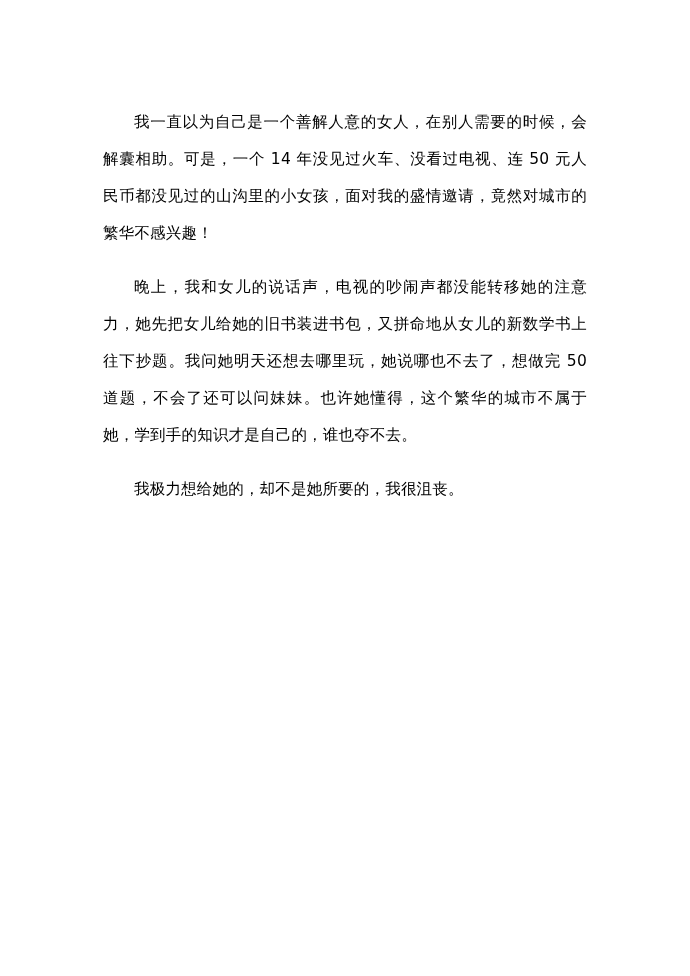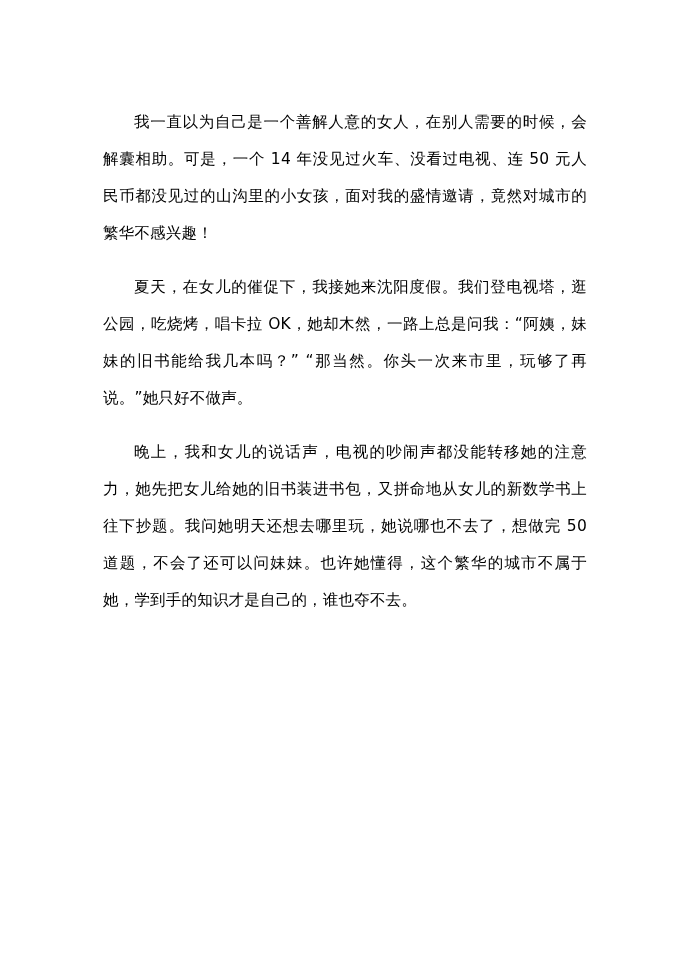--- a/index.html
+++ b/index.html
@@ -30,15 +30,15 @@
     text-indent: 2em;
     word-break: break-all;
     letter-spacing: 0.2px;
   }
 </style>
 </head>
 <body>
 
 <div class="page">
   <p>我一直以为自己是一个善解人意的女人，在别人需要的时候，会解囊相助。可是，一个 14 年没见过火车、没看过电视、连 50 元人民币都没见过的山沟里的小女孩，面对我的盛情邀请，竟然对城市的繁华不感兴趣！</p>
-  <p>夏天，在女儿的催促下，我接她来沈阳度假。我们登电视塔，逛公园，吃烧烤，唱卡拉 OK，她却木然，一路上总是问我：“阿姨，妹妹的旧书能给我几本吗？” “那当然。你头一次来市里，玩够了再说。”她只好不做声。</p>
   <p>晚上，我和女儿的说话声，电视的吵闹声都没能转移她的注意力，她先把女儿给她的旧书装进书包，又拼命地从女儿的新数学书上往下抄题。我问她明天还想去哪里玩，她说哪也不去了，想做完 50 道题，不会了还可以问妹妹。也许她懂得，这个繁华的城市不属于她，学到手的知识才是自己的，谁也夺不去。</p>
+  <p>我极力想给她的，却不是她所要的，我很沮丧。</p>
 </div>
 
 </body></html>

